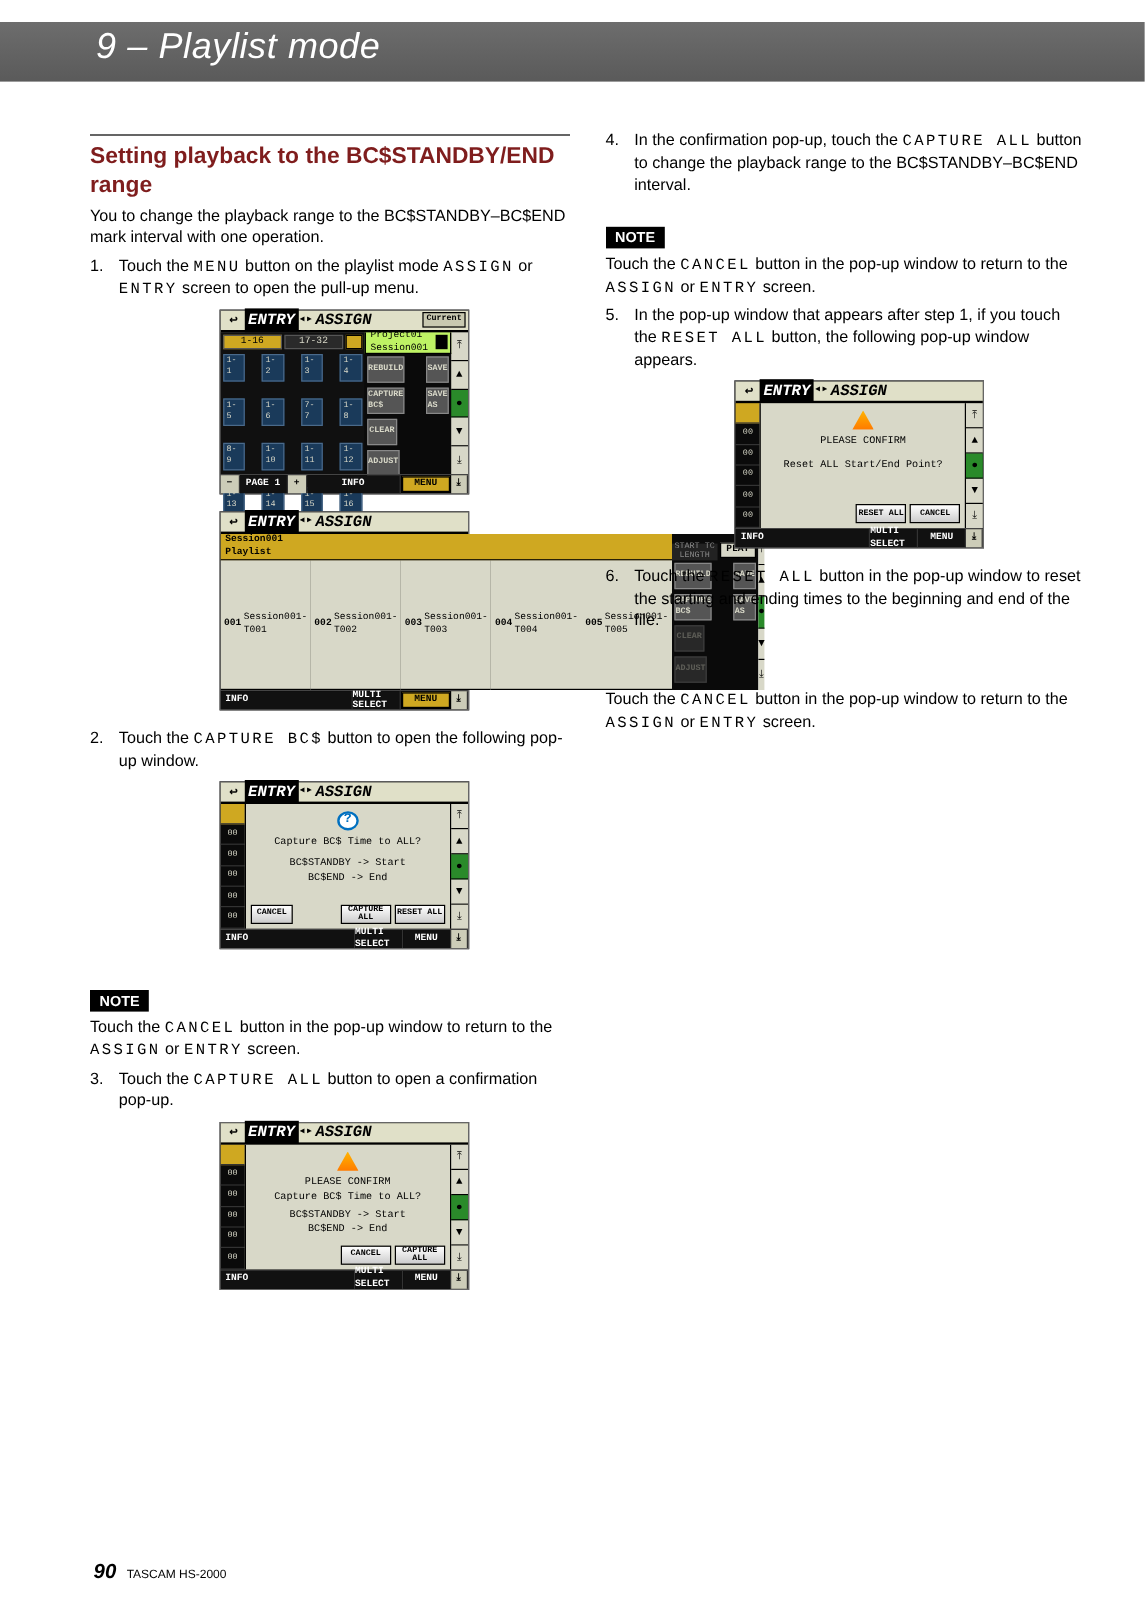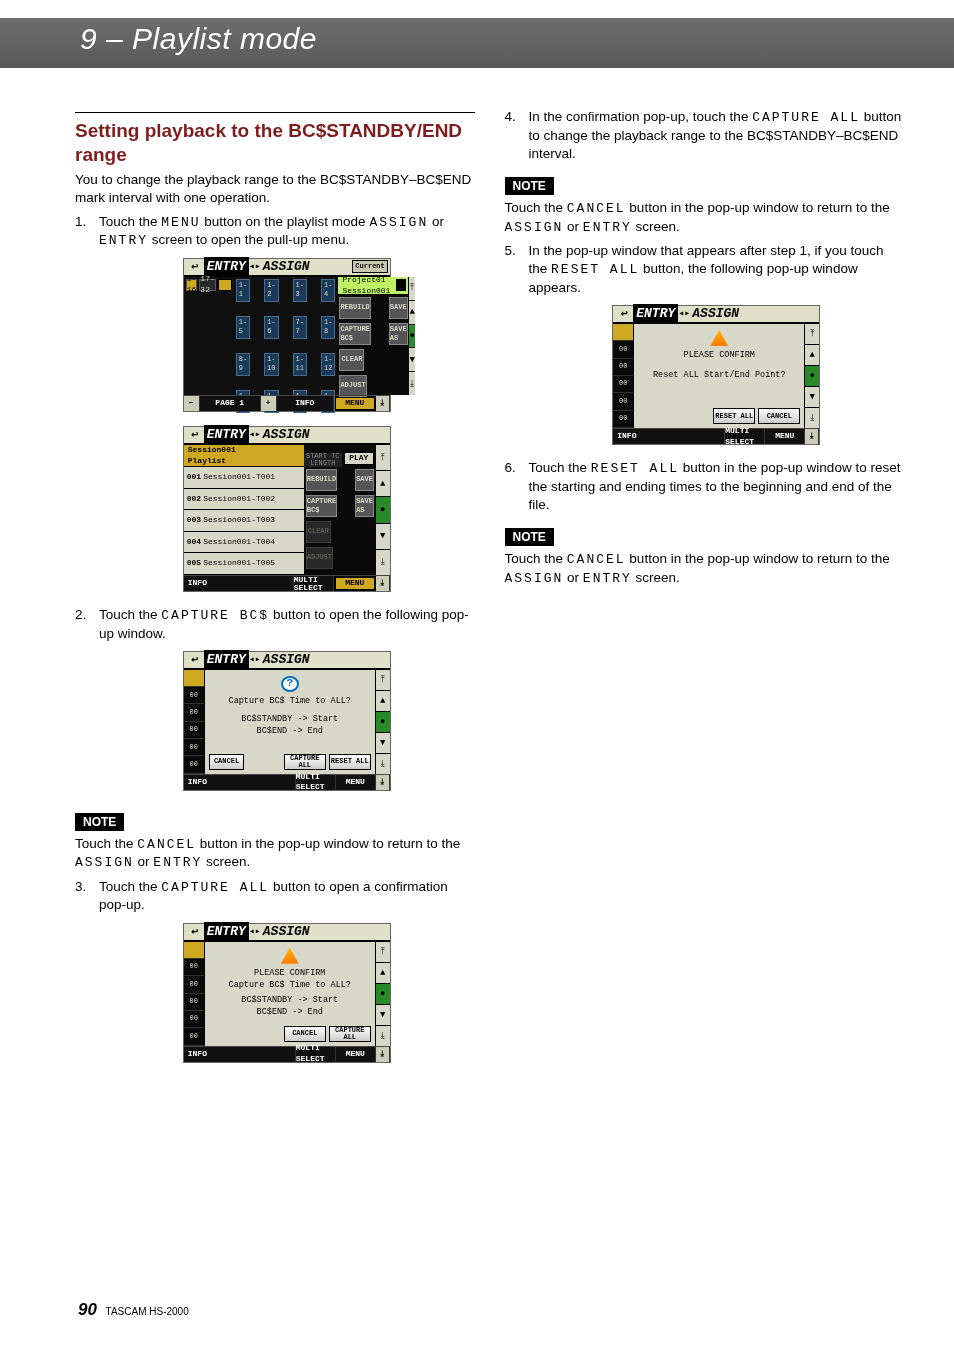--- a/index.html
+++ b/index.html
@@ -75,21 +75,21 @@
     letter-spacing: 2px;
     font-size: 13px;
   }
   .note-tag {
     display: inline-block;
     background: #000;
     color: #fff;
     font-size: 12px;
     font-weight: 700;
     padding: 2px 8px;
-    margin: 8px 0 4px 0;
+    margin: 20px 0 4px 0;
   }
   .shot {
     display: block;
     margin: 8px auto 14px auto;
     border: 1px solid #666;
     background: #000;
     position: relative;
     font-family: "Courier New", monospace;
   }
   
@@ -173,21 +173,21 @@
     position: relative;
   }
   .proj-row .pill {
     position:absolute; right:2px; top:2px;
     width:10px;height:12px;background:#000;
   }
   
   .s1-left {
     flex: 1;
     background: #101010;
-    display: flex; flex-direction: row;
+    display: flex; flex-direction: column;
   }
   .s1-tabs {
     height: 16px; display: flex; gap:2px; padding:2px;
   }
   .s1-tab {
     flex:1; background:#2a2a2a; color:#d8d8c8;
     font-size:8px; display:flex; align-items:center; justify-content:center;
     border:1px solid #555;
   }
   .s1-tab.act { background:#cfa821; color:#000; }
@@ -220,21 +220,21 @@
   .s1-menu-row { display:flex; gap:18px; margin:0 2px; }
   .s1-menu-row .s1-menu-btn { flex:1; margin:2px 0; }
   
   .s2-left { flex:1; background:#0a0a0a; display:flex; flex-direction: column; }
   .s2-head {
     height:22px; background:#cfa821; color:#000;
     font-size:8px; font-weight:700;
     display:flex; align-items:center; padding:0 4px;
     border-bottom:1px solid #000;
   }
-  .s2-list { flex:1; display:flex; flex-direction:column; }
+  .s2-list { flex:1; display:flex; flex-direction:row; }
   .s2-row {
     flex:1; background:#d8d8c8; color:#000;
     border-bottom:1px solid #000;
     font-size:8px; display:flex; align-items:center; padding:0 3px;
   }
   .s2-row span.n { color:#000; font-weight:700; margin-right:2px;}
   .s2-right { width:72px; background:#0a0a0a; display:flex; flex-direction:column; }
   .s2-colhead {
     height:22px; display:flex;align-items:flex-end;
   }
@@ -384,21 +384,21 @@
             <div class="side-strip">
               <div class="side-btn sb-lt">⤒</div>
               <div class="side-btn sb-lt">▲</div>
               <div class="side-btn sb-gn">●</div>
               <div class="side-btn sb-lt">▼</div>
               <div class="side-btn sb-lt">⤓</div>
             </div>
           </div>
           <div class="lcd-bottom">
             <div class="btm-cell light" style="width:16px">−</div>
-            <div class="btm-cell" style="width:61px">PAGE 1</div>
+            <div class="btm-cell" style="width:40px">PAGE 1</div>
             <div class="btm-cell light" style="width:16px">+</div>
             <div class="btm-cell" style="flex:1">INFO</div>
             <div class="btm-cell yellow" style="width:40px">MENU</div>
             <div class="btm-cell light" style="width:14px">⤓</div>
           </div>
         </div>
 
         
         <div class="shot lcd h166">
           <div class="lcd-top">

